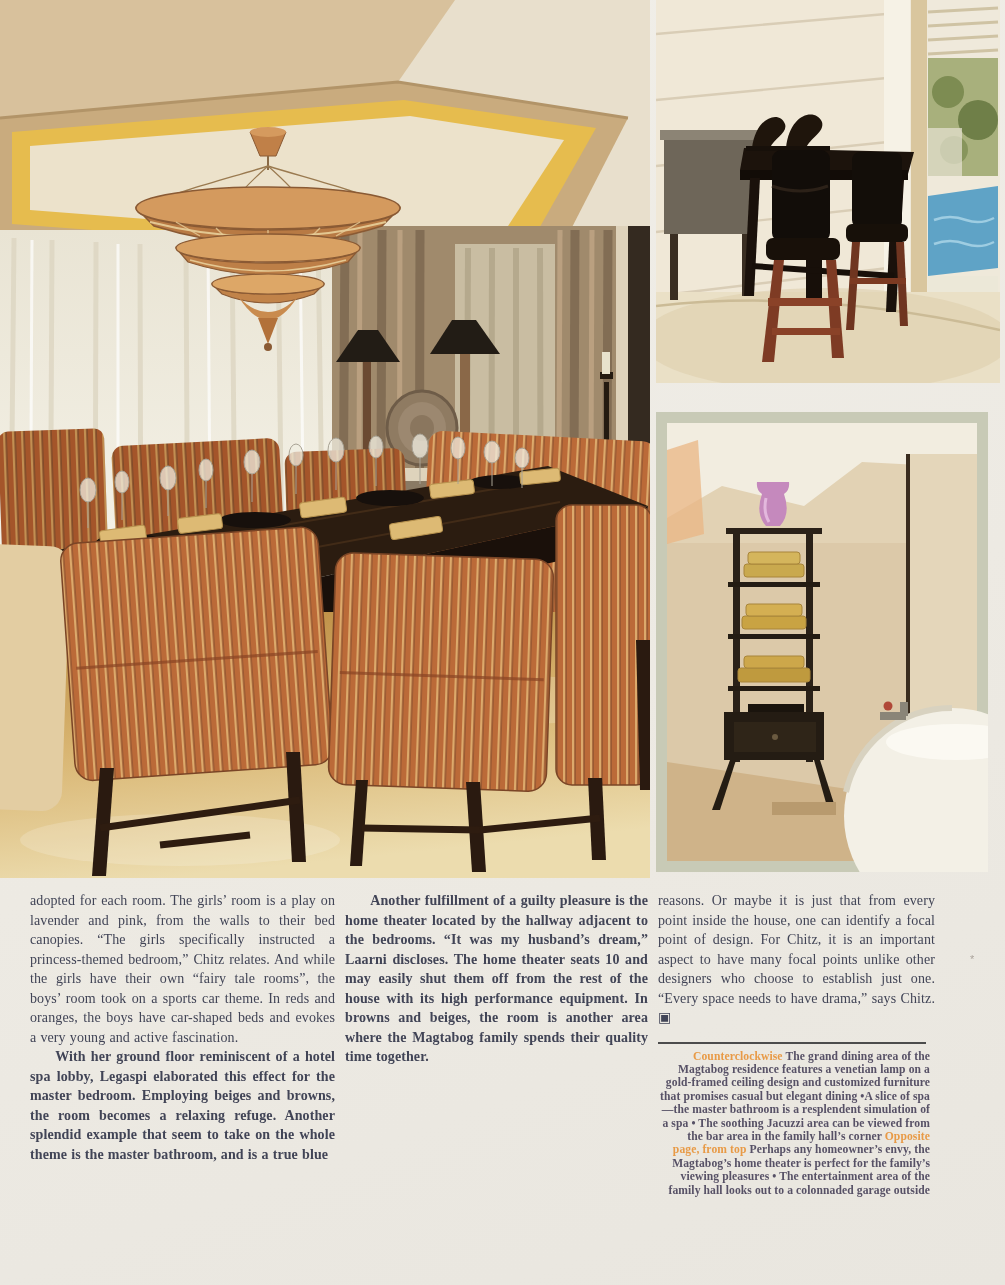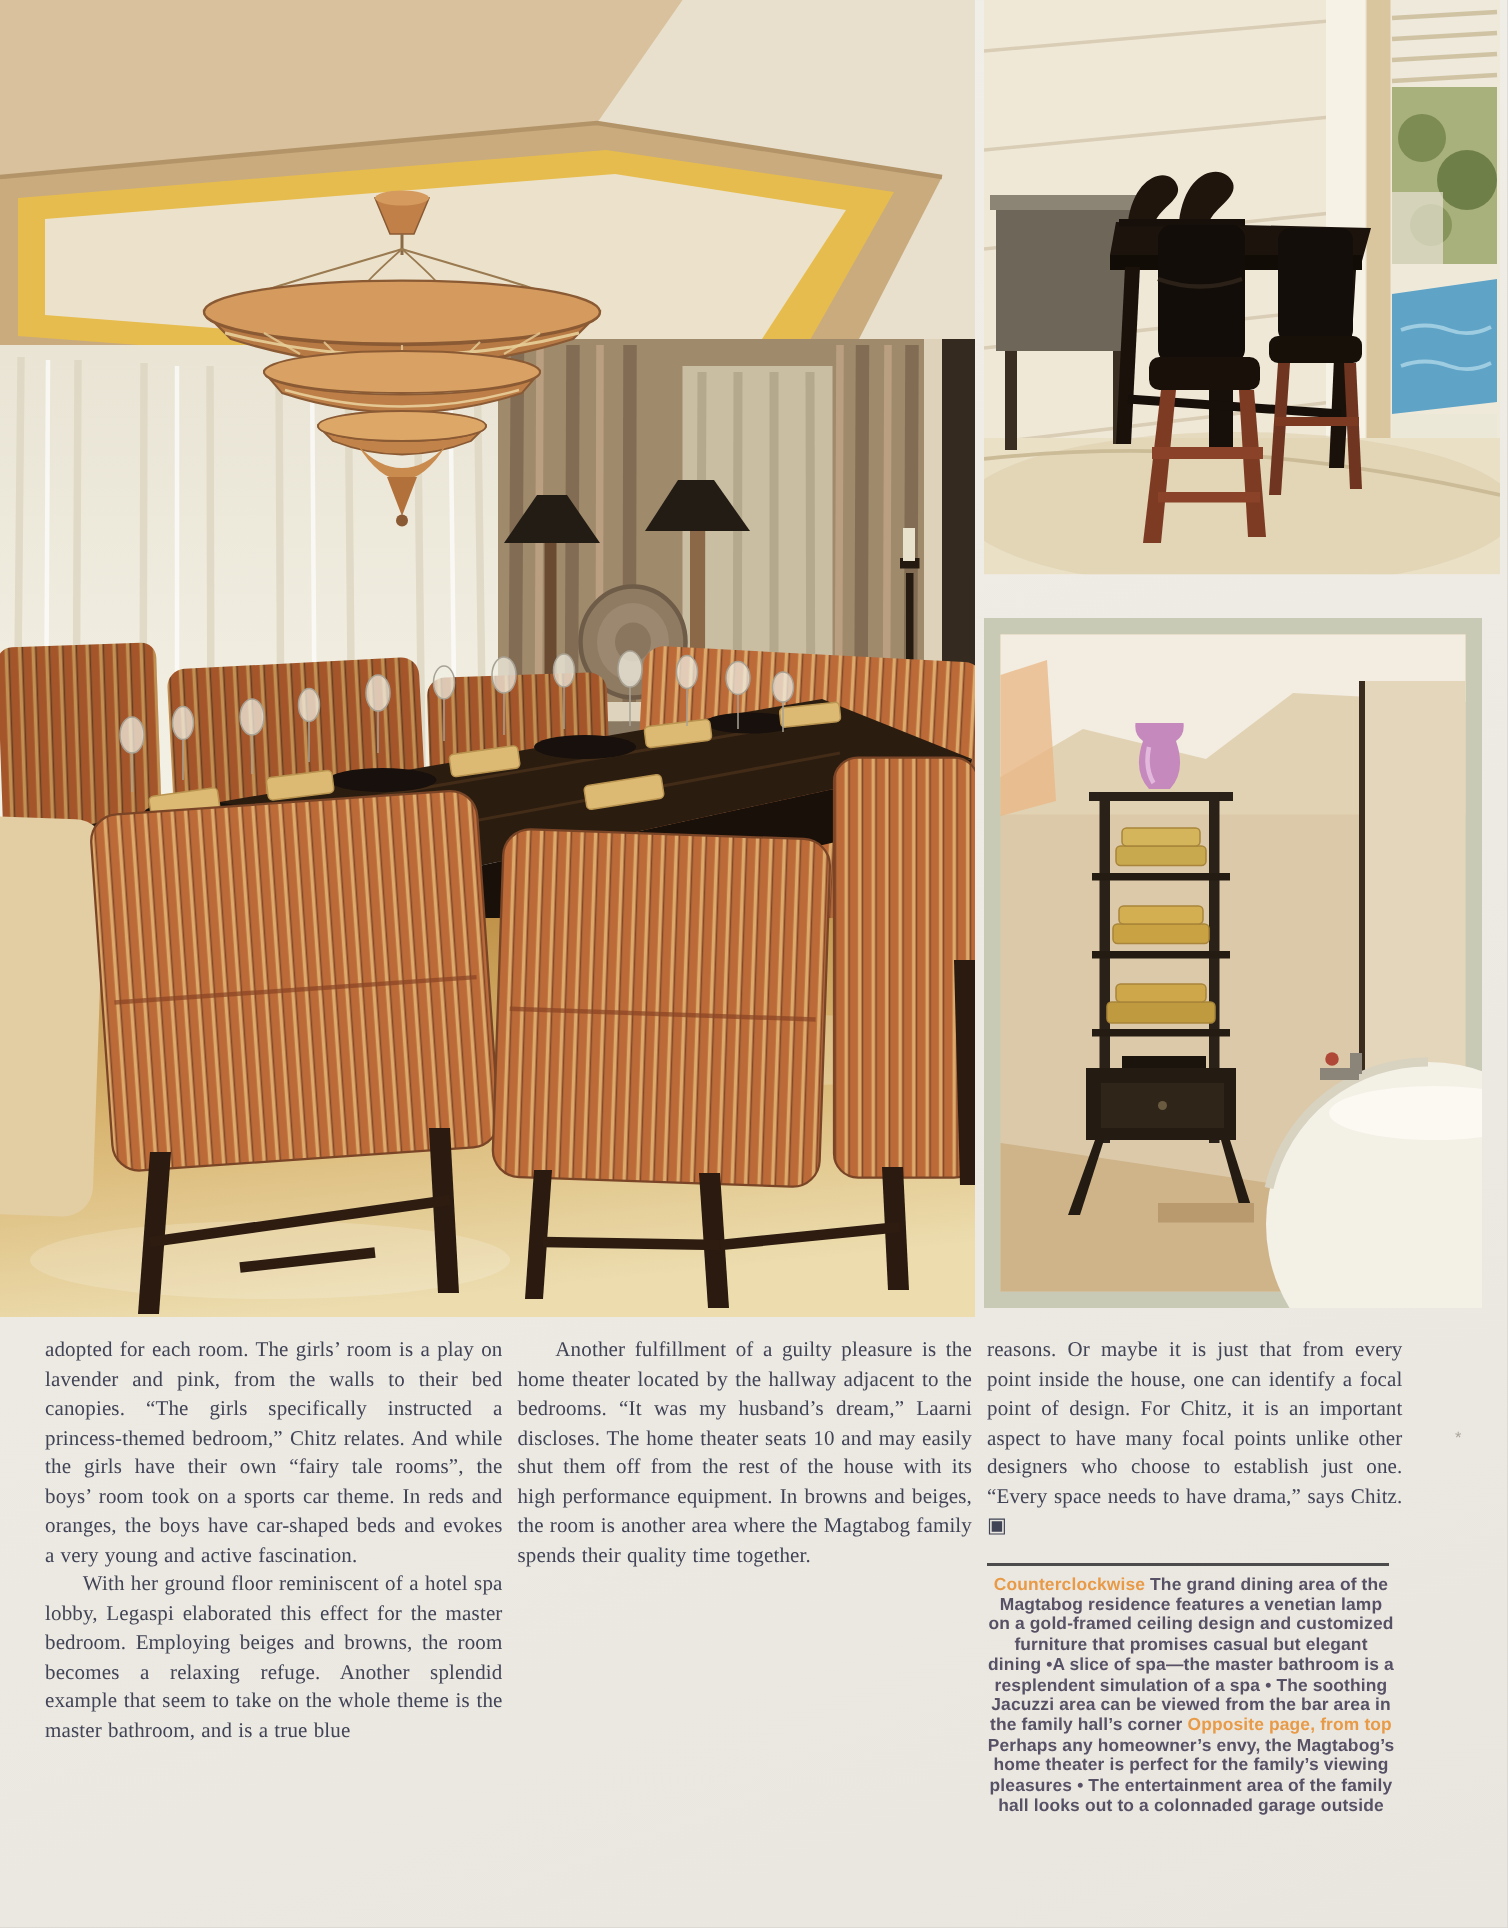--- a/index.html
+++ b/index.html
@@ -16,26 +16,26 @@
 
   .columns{
     position:absolute;left:30px;top:891px;width:905px;
     display:grid;grid-template-columns:305px 303px 277px;column-gap:10px;
   }
   .col{color:#414456;}
   .para{
     margin:0;font-size:14px;line-height:19.5px;text-align:justify;
     letter-spacing:.1px;word-spacing:.5px;
   }
-  .para.indent{text-indent:1.8em;}
+  .para.indent{text-indent:1.8em;font-weight:bold;}
   .caption-rule{border:none;border-top:2.5px solid #4c4c4c;margin:14px 0 6px 0;width:268px;}
   .caption{
     margin:0;width:272px;
-    font-family:Liberation Sans, sans-serif;font-weight:bold;
-    font-size:11.6px;line-height:13.4px;color:#575166;text-align:center;
+    font-family:Liberation Serif, serif;font-weight:bold;
+    font-size:11.6px;line-height:13.4px;color:#575166;text-align:right;
     letter-spacing:.1px;
   }
   .caption .lead{color:#e89a46;}
   .margin-mark{
     position:absolute;left:970px;top:953px;color:#aba49c;
     font-size:11px;font-family:"Liberation Sans",sans-serif;
   }
   .footer{
     position:absolute;right:12px;top:1304px;
     font-family:Liberation Sans, sans-serif;white-space:nowrap;

